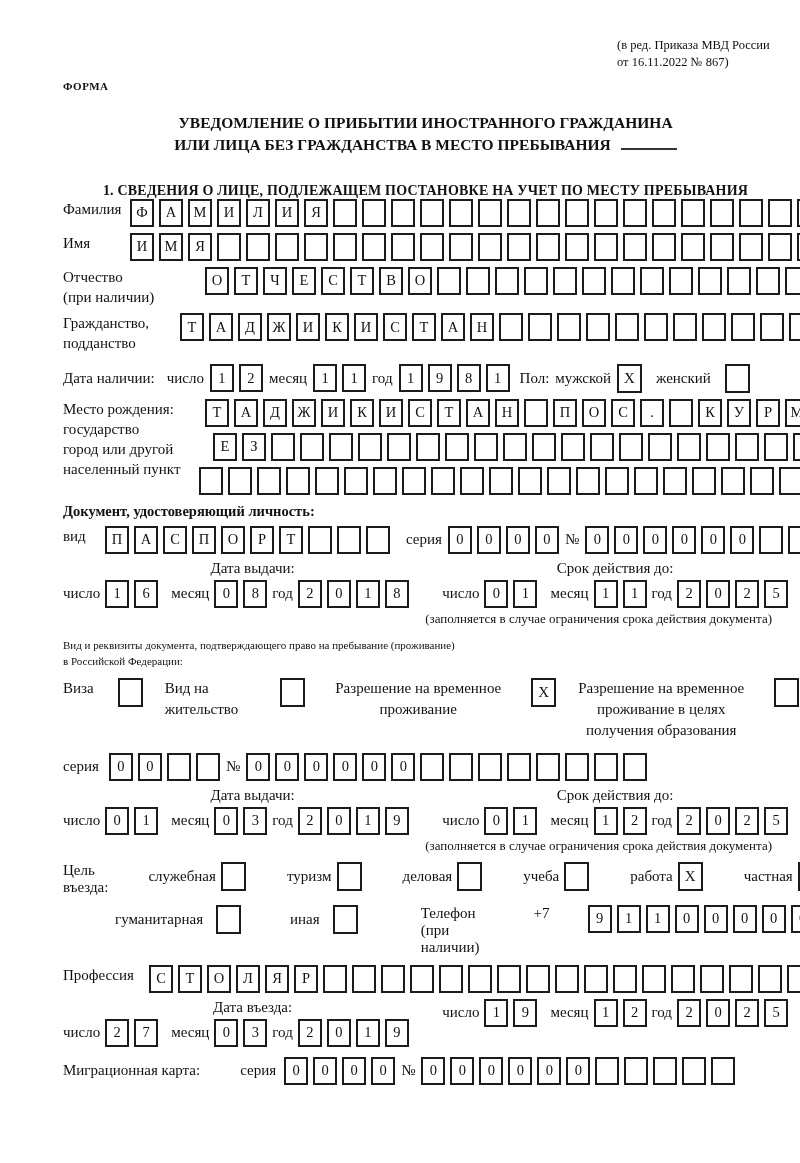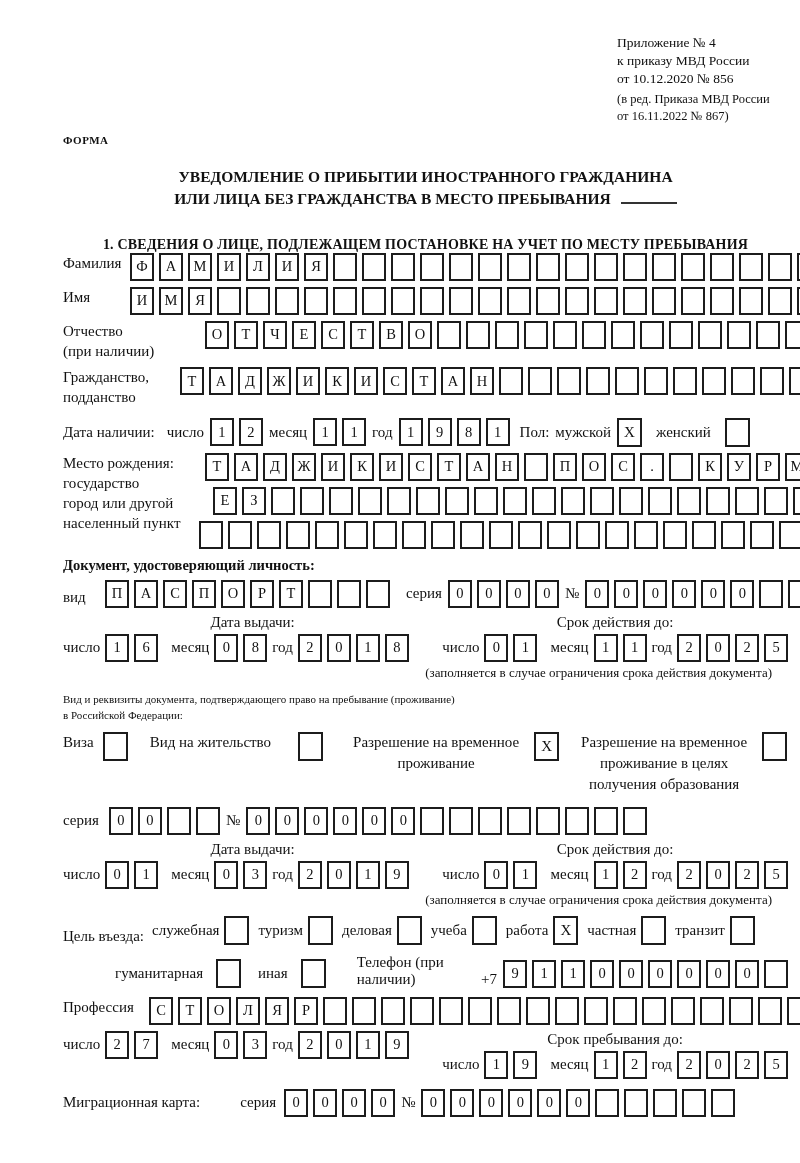--- a/index.html
+++ b/index.html
@@ -32,37 +32,32 @@
   .dates-row{display:flex;margin-top:10px;}
   .dates-left{width:420px;}
   .dates-right{flex:1;}
   .date-head{text-align:center;font-size:15px;margin-bottom:3px;}
   .date-note{text-align:right;font-size:13px;padding-right:16px;margin-top:3px;margin-bottom:8px;}
 
   .doc-heading{font-weight:bold;font-size:14.5px;text-align:left;margin:8px 0 6px 0;}
 
   .intro{font-size:11px;line-height:1.5;margin-top:10px;}
   .opts{display:flex;align-items:flex-start;margin-top:8px;margin-bottom:12px;}
-  .opt{display:flex;align-items:flex-start;gap:9px;}
+  .opt{display:flex;align-items:flex-start;gap:24px;}
   .opt-label{line-height:1.4;}
   .opt-label.center{text-align:center;}
 
-  .purpose-line{display:flex;align-items:flex-end;margin-bottom:9px;flex-wrap:nowrap;}
+  .purpose-line{display:flex;align-items:flex-start;margin-bottom:9px;flex-wrap:nowrap;gap:32px;}
   .purpose{display:flex;align-items:center;gap:5px;margin-right:9px;}
 </style>
 </head>
 <body>
 
 <div class="page">
 
-  <div class="appendix">
-    <div>Приложение № 4</div>
-    <div>к приказу МВД России</div>
-    <div>от 10.12.2020 № 856</div>
-  </div>
   <div class="appendix-note">
     <div>(в ред. Приказа МВД России</div>
     <div>от 16.11.2022 № 867)</div>
   </div>
   <div class="forma">ФОРМА</div>
 
   <div class="title">
     <div>УВЕДОМЛЕНИЕ О ПРИБЫТИИ ИНОСТРАННОГО ГРАЖДАНИНА</div>
     <div><span>ИЛИ ЛИЦА БЕЗ ГРАЖДАНСТВА В МЕСТО ПРЕБЫВАНИЯ</span><span class="title-underline"></span></div>
   </div>
@@ -292,21 +287,21 @@
             <span class="cell"></span>
             <span class="cell"></span>
             <span class="cell"></span>
             <span class="cell"></span>
             <span class="cell"></span>
           </span>
       </span>
     </div>
 
     <div class="doc-heading">Документ, удостоверяющий личность:</div>
-    <div class="frow" style="align-items:flex-end">
+    <div class="frow" style="align-items:flex-start">
       <span class="lbl" style="width:42px">вид</span>
       <span class="cells">
           <span class="cell">П</span>
           <span class="cell">А</span>
           <span class="cell">С</span>
           <span class="cell">П</span>
           <span class="cell">О</span>
           <span class="cell">Р</span>
           <span class="cell">Т</span>
           <span class="cell"></span>
@@ -560,20 +555,21 @@
           <span class="cell"></span>
           <span class="cell"></span>
           <span class="cell"></span>
           <span class="cell"></span>
           <span class="cell"></span>
         </span>
     </div>
 
     <div class="dates-row" style="margin-top:6px">
       <div class="dates-left">
+        <div class="date-head">Дата въезда:</div>
         <div class="dateline">
           <span>число</span>
           <span class="cells">
               <span class="cell">2</span>
               <span class="cell">7</span>
             </span>
           <span style="margin-left:8px">месяц</span>
           <span class="cells">
               <span class="cell">0</span>
               <span class="cell">3</span>
@@ -581,21 +577,20 @@
           <span>год</span>
           <span class="cells">
               <span class="cell">2</span>
               <span class="cell">0</span>
               <span class="cell">1</span>
               <span class="cell">9</span>
             </span>
         </div>
       </div>
       <div class="dates-right">
-        <div class="date-head">Срок пребывания до:</div>
         <div class="dateline">
           <span>число</span>
           <span class="cells">
               <span class="cell">1</span>
               <span class="cell">9</span>
             </span>
           <span style="margin-left:8px">месяц</span>
           <span class="cells">
               <span class="cell">1</span>
               <span class="cell">2</span>

